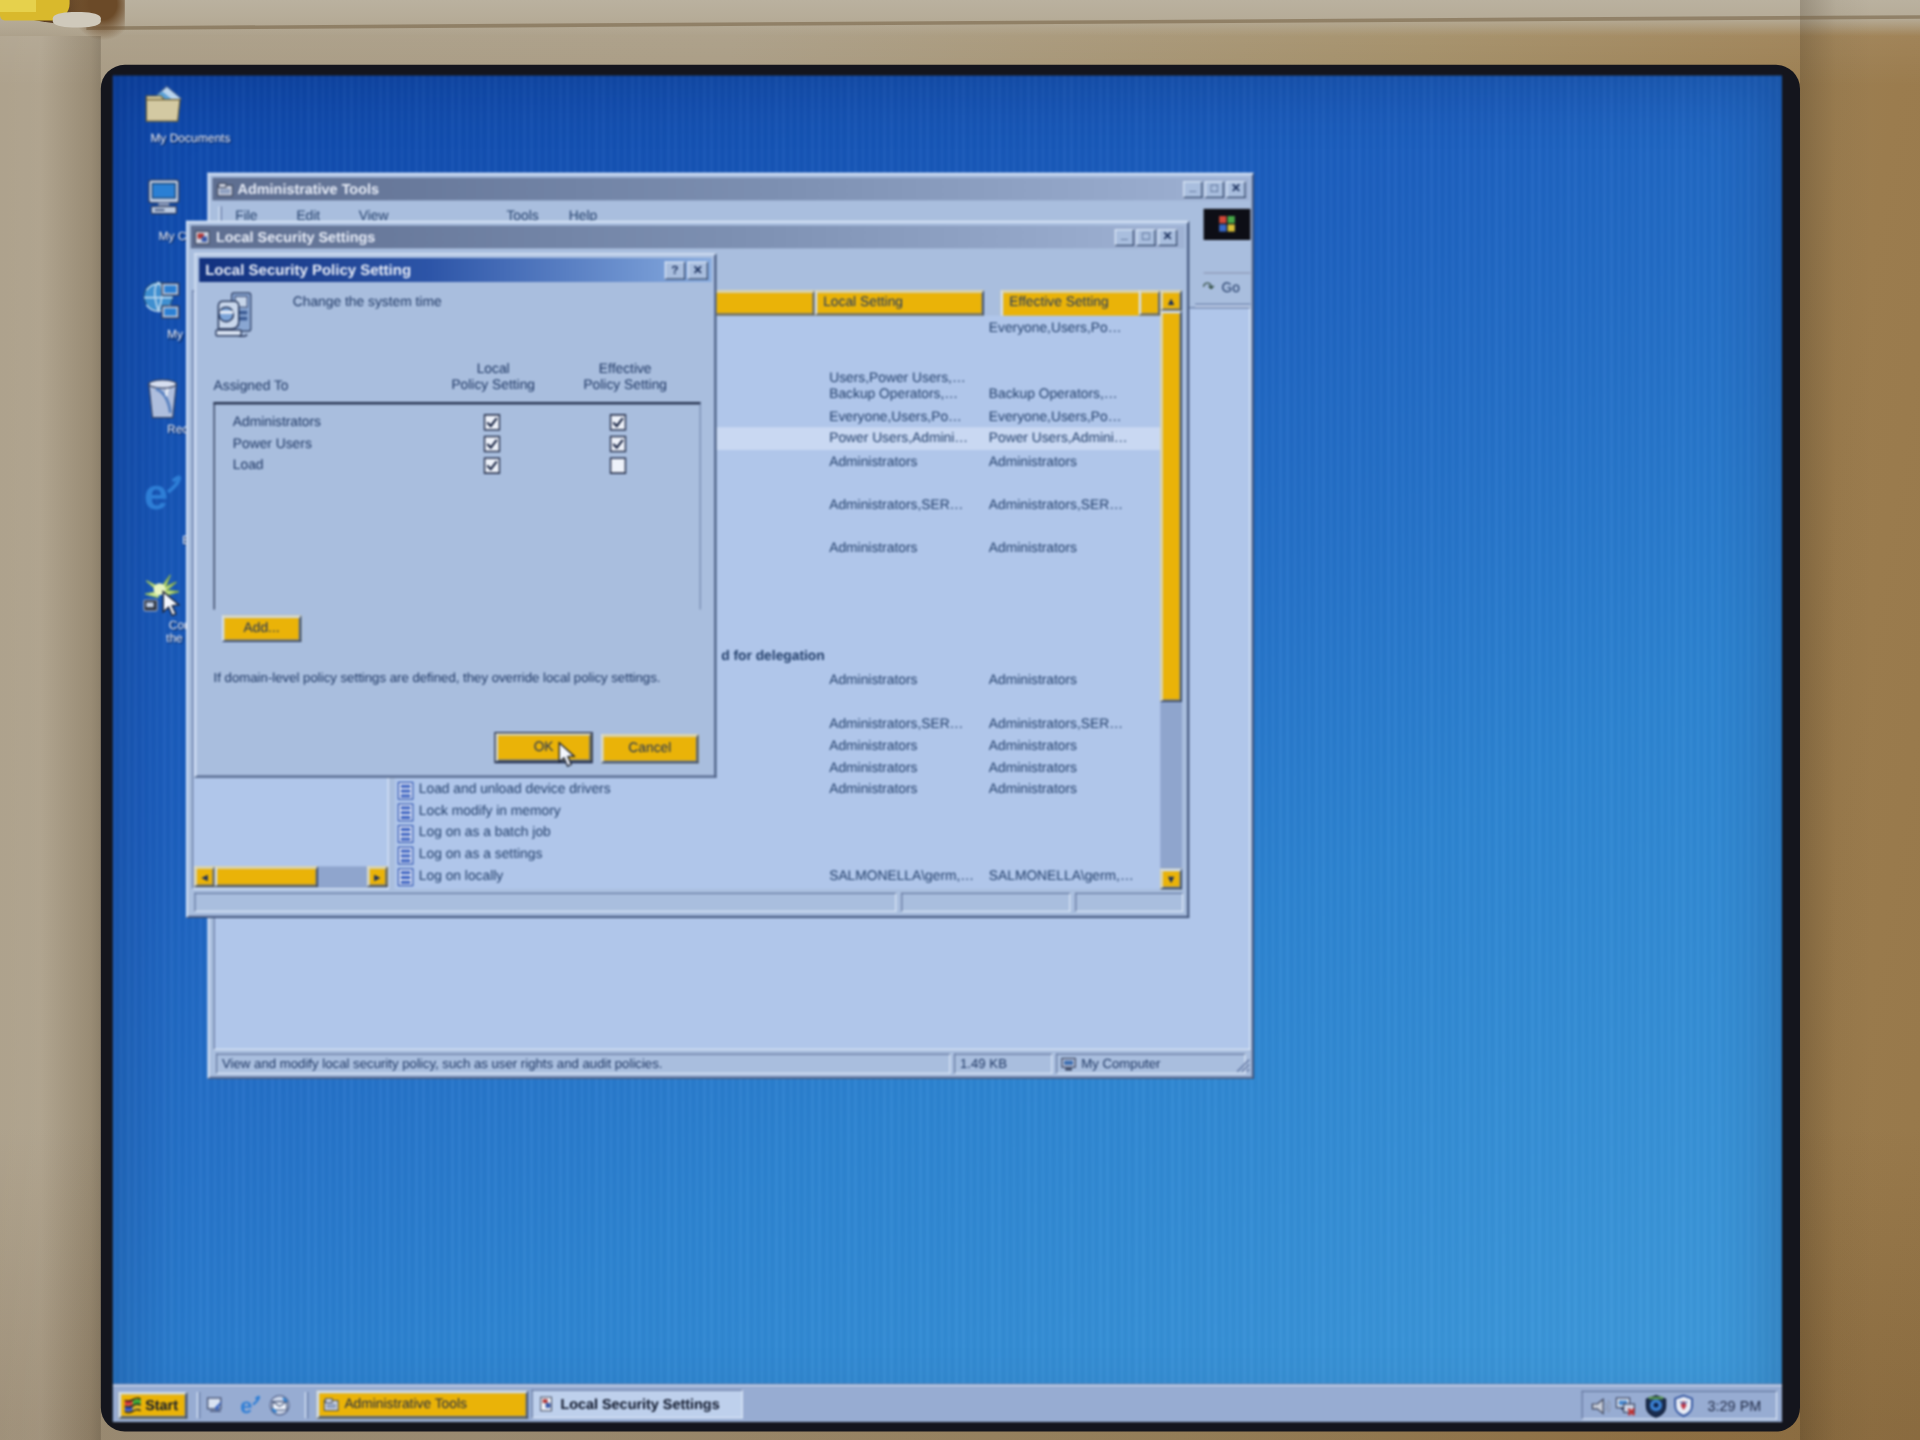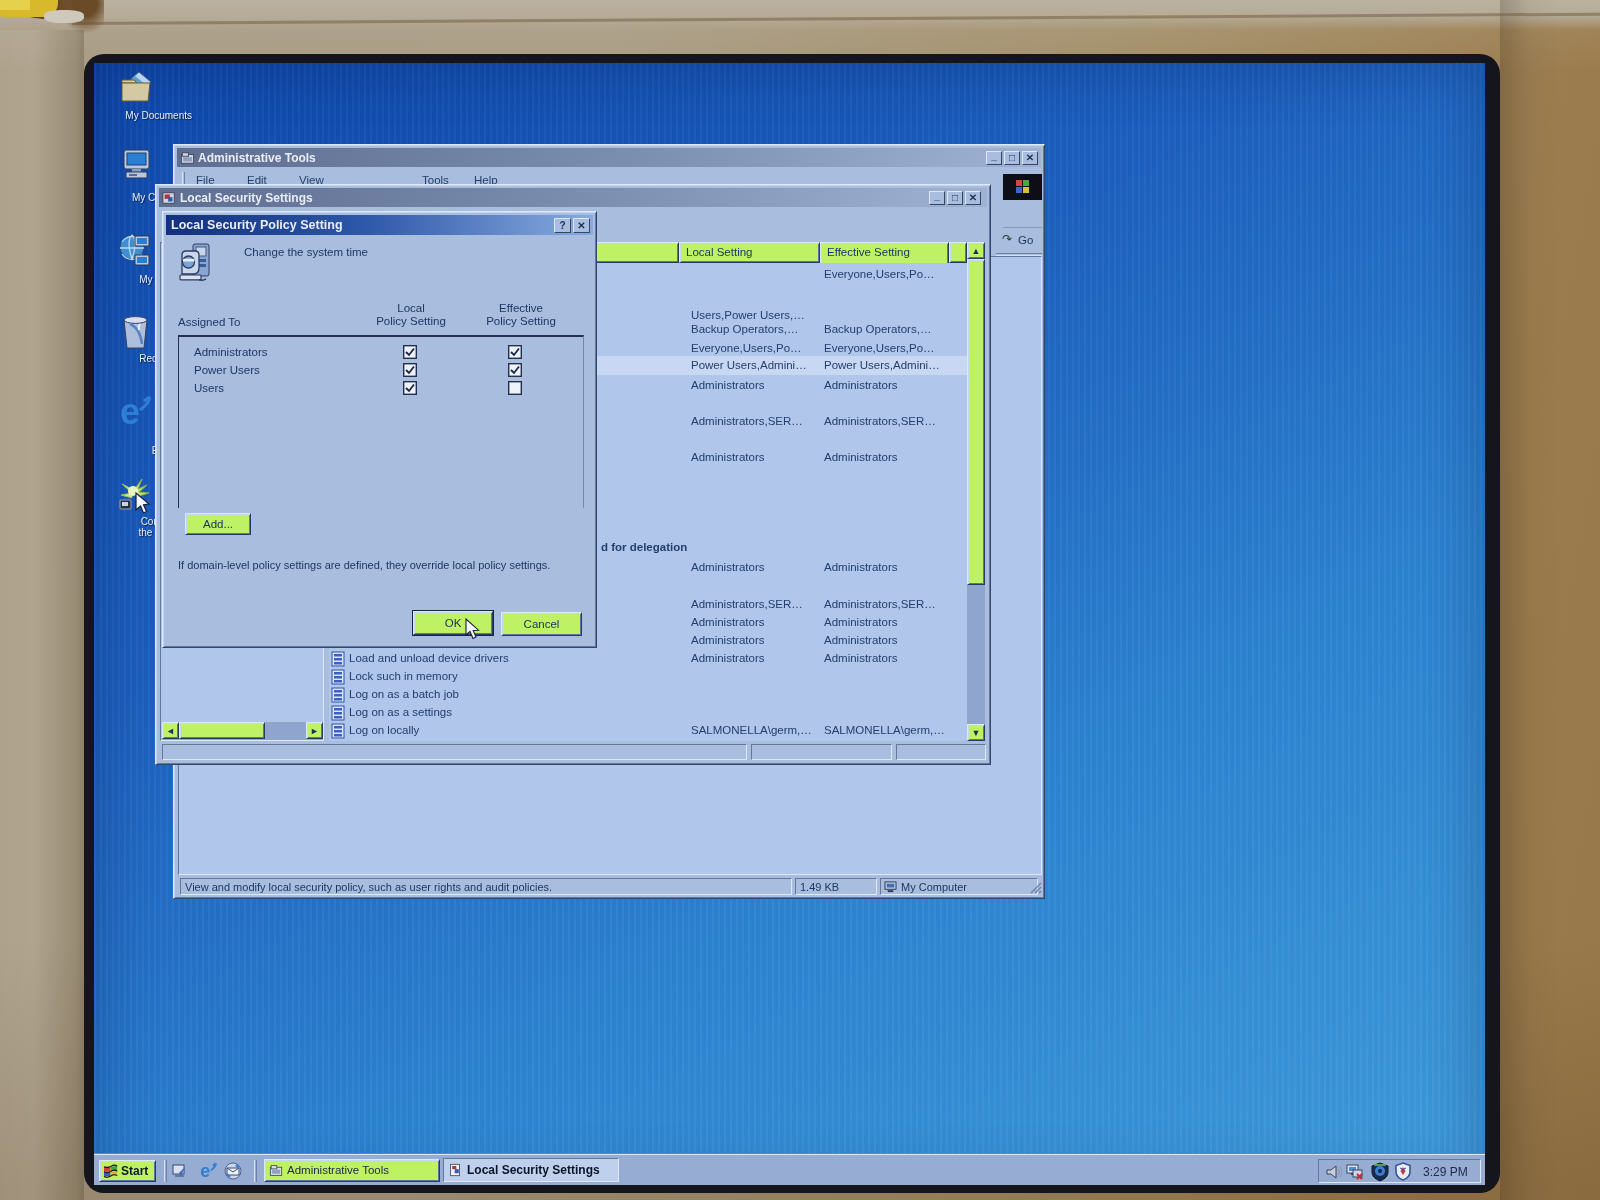--- a/index.html
+++ b/index.html
@@ -50,21 +50,21 @@
     display:flex; align-items:center; overflow:hidden;
     color:#e8edf8; font-weight:bold; font-size:12px; white-space:nowrap; }
   .tbar.inactive { background:linear-gradient(90deg,#5e6e90 0%, #7d90b2 55%, #9fb2d4 100%); }
   .tbar.active { background:linear-gradient(90deg,#12317e 0%, #2d55a8 45%, #87abdf 100%); }
   .sysbtn { width:16px; height:14px; margin-left:2px; flex:none;
     background:#a9bede; border-top:1px solid #dde8f8; border-left:1px solid #dde8f8;
     border-right:1px solid #334668; border-bottom:1px solid #334668;
     color:#1a2f5c; font-size:10px; font-weight:bold; text-align:center; line-height:12px; }
   .sunken { border-top:1px solid #64779f; border-left:1px solid #64779f;
     border-right:1px solid #dde8f8; border-bottom:1px solid #dde8f8; }
-  .btn3d { position:absolute; background:#bef264;
+  .btn3d { position:absolute; background:#eab308;
     border-top:1px solid #dde8f8; border-left:1px solid #dde8f8;
     border-right:1px solid #283c63; border-bottom:1px solid #283c63;
     box-shadow:inset 1px 1px 0 #c6d7f0, inset -1px -1px 0 #60739d;
     color:#1a2f5c; font-size:11.5px; text-align:center; }
   .txt { position:absolute; color:#1e3764; font-size:11.5px; white-space:nowrap; }
   .ltxt { position:absolute; color:#24406c; font-size:11.5px; white-space:nowrap; }
   
   #taskbar { left:0; top:1091px; width:1391px; height:31px;
     background:#97acd2; border-top:1px solid #dbe7f8; box-shadow:0 -1px 0 #6c80aa; }
 </style>
@@ -226,21 +226,21 @@
             <div class="btn3d" style="left:17px; top:0; width:86px; height:17px;"></div>
             <div class="btn3d" style="right:0; top:0; width:17px; height:17px; font-size:9px; line-height:16px;">►</div>
           </div>
         </div>
 
         <div class="abs" style="left:173px; top:57px; width:638px; height:21px; background:#a9bede;">
           <div class="btn3d" style="left:0; top:0; width:350px; height:21px;"></div>
           <div class="btn3d" style="left:350px; top:0; width:141px; height:21px;">
             <span class="txt" style="left:6px; top:3px;">Local Setting</span>
           </div>
-          <div class="btn3d" style="left:491px; top:0; width:129px; height:38px;">
+          <div class="btn3d" style="left:505px; top:0; width:129px; height:38px;">
             <span class="txt" style="left:6px; top:3px;">Effective Setting</span>
           </div>
           <div class="btn3d" style="left:620px; top:0; width:18px; height:21px;"></div>
         </div>
 
         <div class="abs" style="left:173px; top:78px; width:638px; height:478px; background:#b0c6ea; font-size:11.5px; color:#24406c;">
           <span class="abs" style="left:362px; top:5px;margin-top:41px;">Users,Power Users,…</span>
           <span class="abs" style="left:495px; top:5px;">Everyone,Users,Po…</span>
           <span class="abs" style="left:362px; top:60px;">Backup Operators,…</span>
           <span class="abs" style="left:495px; top:60px;">Backup Operators,…</span>
@@ -275,21 +275,21 @@
             <rect x="3" y="7" width="8" height="2.5" fill="#3a60c0"></rect>
             <rect x="3" y="11" width="8" height="2.5" fill="#3a60c0"></rect>
           </svg>
           <span class="abs" style="left:20px; top:389px;">Load and unload device drivers</span>
           <svg class="abs" style="left:2px; top:406px;" width="15" height="16" viewBox="0 0 15 16">
             <rect x="1" y="1" width="12" height="14" fill="#dfe6f5" stroke="#2a50b0"></rect>
             <rect x="3" y="3" width="8" height="2.5" fill="#3a60c0"></rect>
             <rect x="3" y="7" width="8" height="2.5" fill="#3a60c0"></rect>
             <rect x="3" y="11" width="8" height="2.5" fill="#3a60c0"></rect>
           </svg>
-          <span class="abs" style="left:20px; top:407px;">Lock such in memory</span>
+          <span class="abs" style="left:20px; top:407px;">Lock modify in memory</span>
           <svg class="abs" style="left:2px; top:424px;" width="15" height="16" viewBox="0 0 15 16">
             <rect x="1" y="1" width="12" height="14" fill="#dfe6f5" stroke="#2a50b0"></rect>
             <rect x="3" y="3" width="8" height="2.5" fill="#3a60c0"></rect>
             <rect x="3" y="7" width="8" height="2.5" fill="#3a60c0"></rect>
             <rect x="3" y="11" width="8" height="2.5" fill="#3a60c0"></rect>
           </svg>
           <span class="abs" style="left:20px; top:425px;">Log on as a batch job</span>
           <svg class="abs" style="left:2px; top:442px;" width="15" height="16" viewBox="0 0 15 16">
             <rect x="1" y="1" width="12" height="14" fill="#dfe6f5" stroke="#2a50b0"></rect>
             <rect x="3" y="3" width="8" height="2.5" fill="#3a60c0"></rect>
@@ -341,21 +341,21 @@
         <span class="txt" style="left:81px; top:34px;">Change the system time</span>
         <span class="txt" style="left:15px; top:104px;">Assigned To</span>
         <span class="txt" style="left:208px; top:90px; width:80px; text-align:center;">Local</span>
         <span class="txt" style="left:188px; top:103px; width:120px; text-align:center;">Policy Setting</span>
         <span class="txt" style="left:318px; top:90px; width:80px; text-align:center;">Effective</span>
         <span class="txt" style="left:298px; top:103px; width:120px; text-align:center;">Policy Setting</span>
 
         <div class="abs" style="left:15px; top:123px; width:406px; height:173px; border-top:2px solid #25314e; border-left:1px solid #25314e; border-right:1px solid #7488ae;">
           <span class="txt" style="left:15px; top:9px;">Administrators</span>
           <span class="txt" style="left:15px; top:27px;">Power Users</span>
-          <span class="txt" style="left:15px; top:45px;">Users</span>
+          <span class="txt" style="left:15px; top:45px;">Load</span>
         </div>
 
         <svg class="abs" style="left:240px; top:133px;" width="14" height="14" viewBox="0 0 14 14">
           <rect x="0.7" y="0.7" width="12.6" height="12.6" fill="#eef2fa" stroke="#242f4c" stroke-width="1.4"></rect>
           <path d="M3 7 L6 10 L11 3.5" fill="none" stroke="#1a2645" stroke-width="1.8"></path>
         </svg>
         <svg class="abs" style="left:345px; top:133px;" width="14" height="14" viewBox="0 0 14 14">
           <rect x="0.7" y="0.7" width="12.6" height="12.6" fill="#eef2fa" stroke="#242f4c" stroke-width="1.4"></rect>
           <path d="M3 7 L6 10 L11 3.5" fill="none" stroke="#1a2645" stroke-width="1.8"></path>
         </svg>

